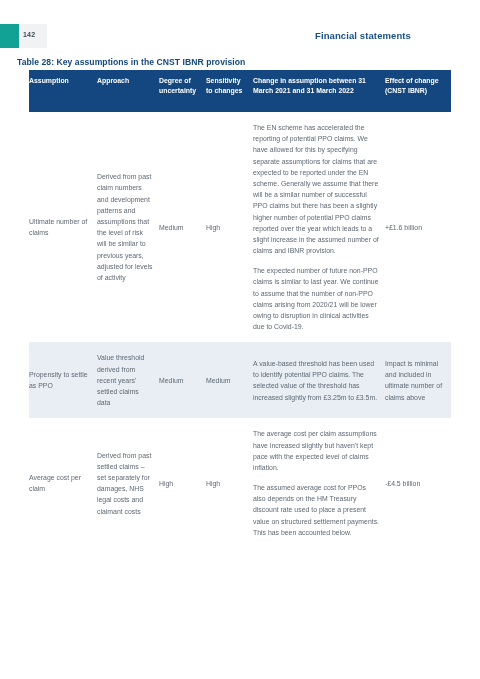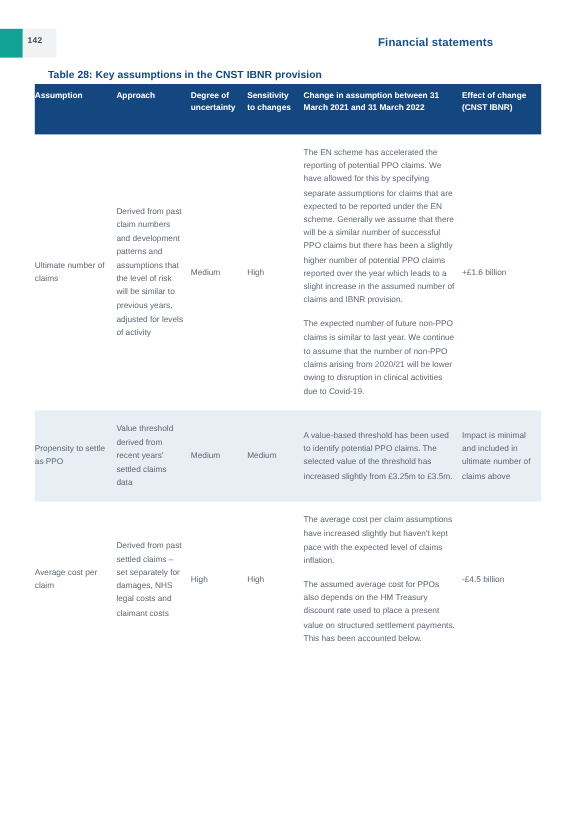--- a/index.html
+++ b/index.html
@@ -55,21 +55,21 @@
     top: 6px;
     font-size: 9.5px;
     font-weight: bold;
     color: #1a4f8a;
     letter-spacing: 0.1px;
   }
 
   
   .table-caption {
     position: absolute;
-    left: 40px;
+    left: 17px;
     top: 57px;
     font-size: 8.6px;
     font-weight: bold;
     color: #13477f;
     letter-spacing: 0.05px;
   }
 
   
   .table {
     position: absolute;

